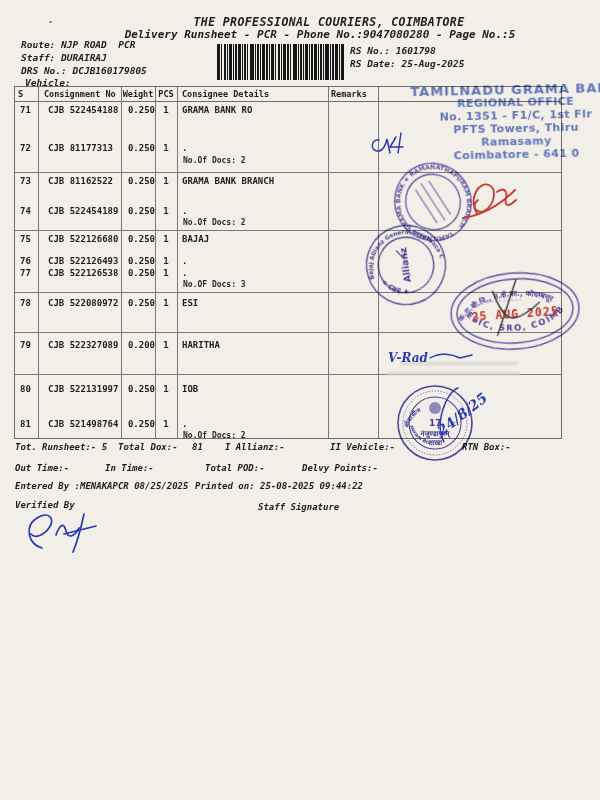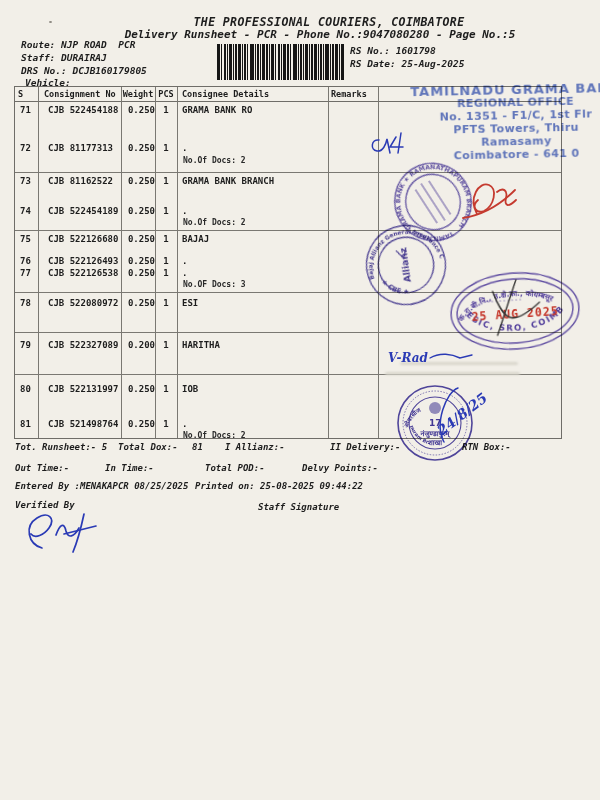--- a/index.html
+++ b/index.html
@@ -213,21 +213,21 @@
         <span class="c-cons">.</span>
       </div>
       <div class="tnote" style="top:329px">No.Of Docs: 2</div>
     </div>
   </div>
 
   <div class="t f" style="left:15px;top:442px">Tot. Runsheet:- 5</div>
   <div class="t f" style="left:118px;top:442px">Total Dox:-</div>
   <div class="t f" style="left:192px;top:442px">81</div>
   <div class="t f" style="left:225px;top:442px">I Allianz:-</div>
-  <div class="t f" style="left:330px;top:442px">II Delivery:-</div>
+  <div class="t f" style="left:330px;top:442px">II Vehicle:-</div>
   <div class="t f" style="left:462px;top:442px">RTN Box:-</div>
 
   <div class="t f" style="left:15px;top:463px">Out Time:-</div>
   <div class="t f" style="left:105px;top:463px">In Time:-</div>
   <div class="t f" style="left:205px;top:463px">Total POD:-</div>
   <div class="t f" style="left:302px;top:463px">Delvy Points:-</div>
 
   <div class="t f" style="left:15px;top:481px">Entered By :MENAKAPCR 08/25/2025</div>
   <div class="t f" style="left:195px;top:481px">Printed on: 25-08-2025 09:44:22</div>
 

